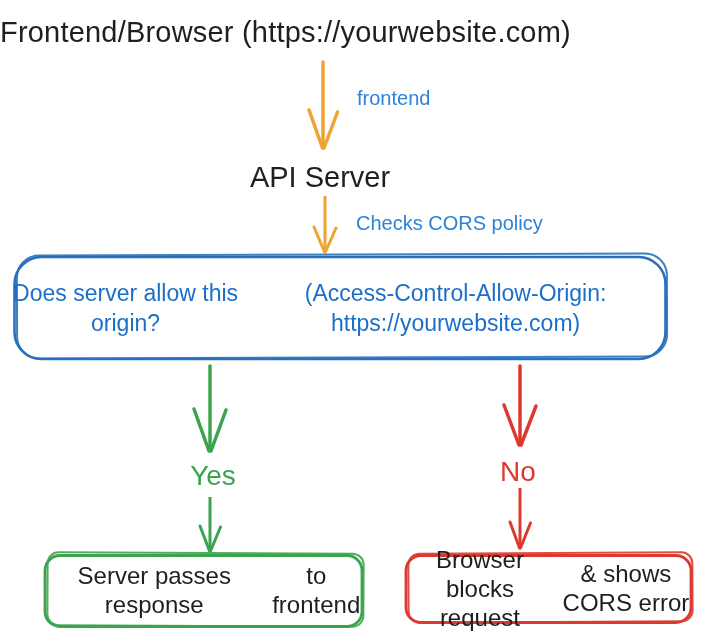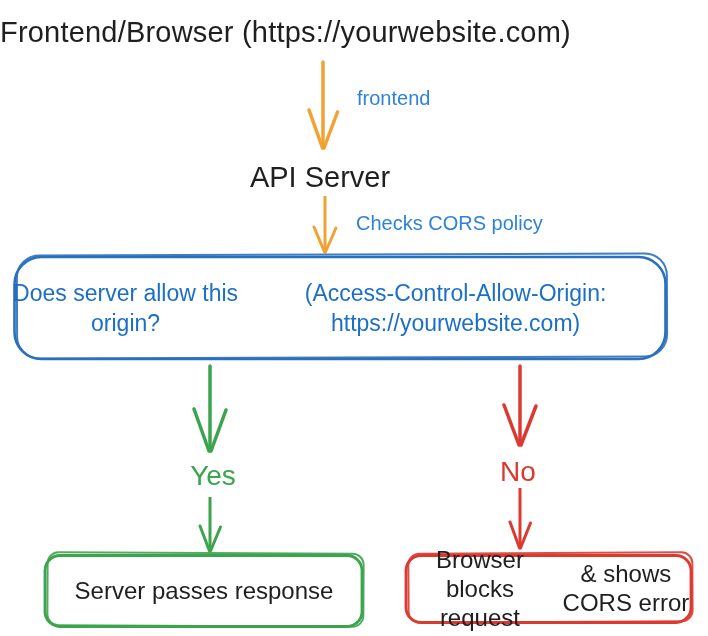--- a/index.html
+++ b/index.html
@@ -121,20 +121,21 @@
   <path d="M4,34 L13.5,60"></path>
   <path d="M24.5,35 L14.5,60"></path>
 </svg>
 
 <svg class="abs box-border green" style="left:42px; top:551px;" width="324" height="80" viewBox="0 0 324 80">
   <rect x="3" y="4.5" width="317" height="71" rx="15" stroke-width="2.8"></rect>
   <rect x="5.5" y="2" width="316" height="73" rx="11" stroke-width="2" opacity="0.9" transform="rotate(0.3 162 40)"></rect>
 </svg>
 <div class="abs box-text result-text" style="left:42px; top:551px; width:324px; height:78px;">
   <div>Server passes response</div>
+  <div>to frontend</div>
 </div>
 
 <svg class="abs box-border red" style="left:403px; top:551px;" width="292" height="76" viewBox="0 0 292 76">
   <rect x="3" y="4.5" width="285" height="67" rx="15" stroke-width="2.8"></rect>
   <rect x="5.5" y="2" width="284" height="69" rx="11" stroke-width="2" opacity="0.9" transform="rotate(-0.3 146 38)"></rect>
 </svg>
 <div class="abs box-text result-text" style="left:403px; top:551px; width:292px; height:74px;">
   <div>Browser blocks request</div>
   <div>&amp; shows CORS error</div>
 </div>

